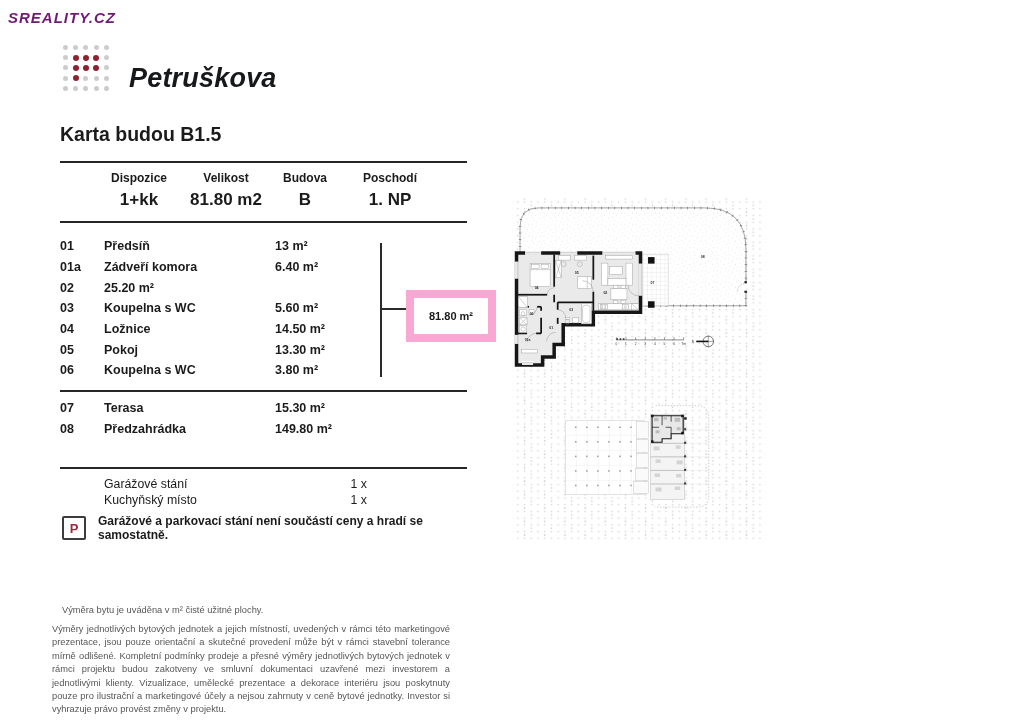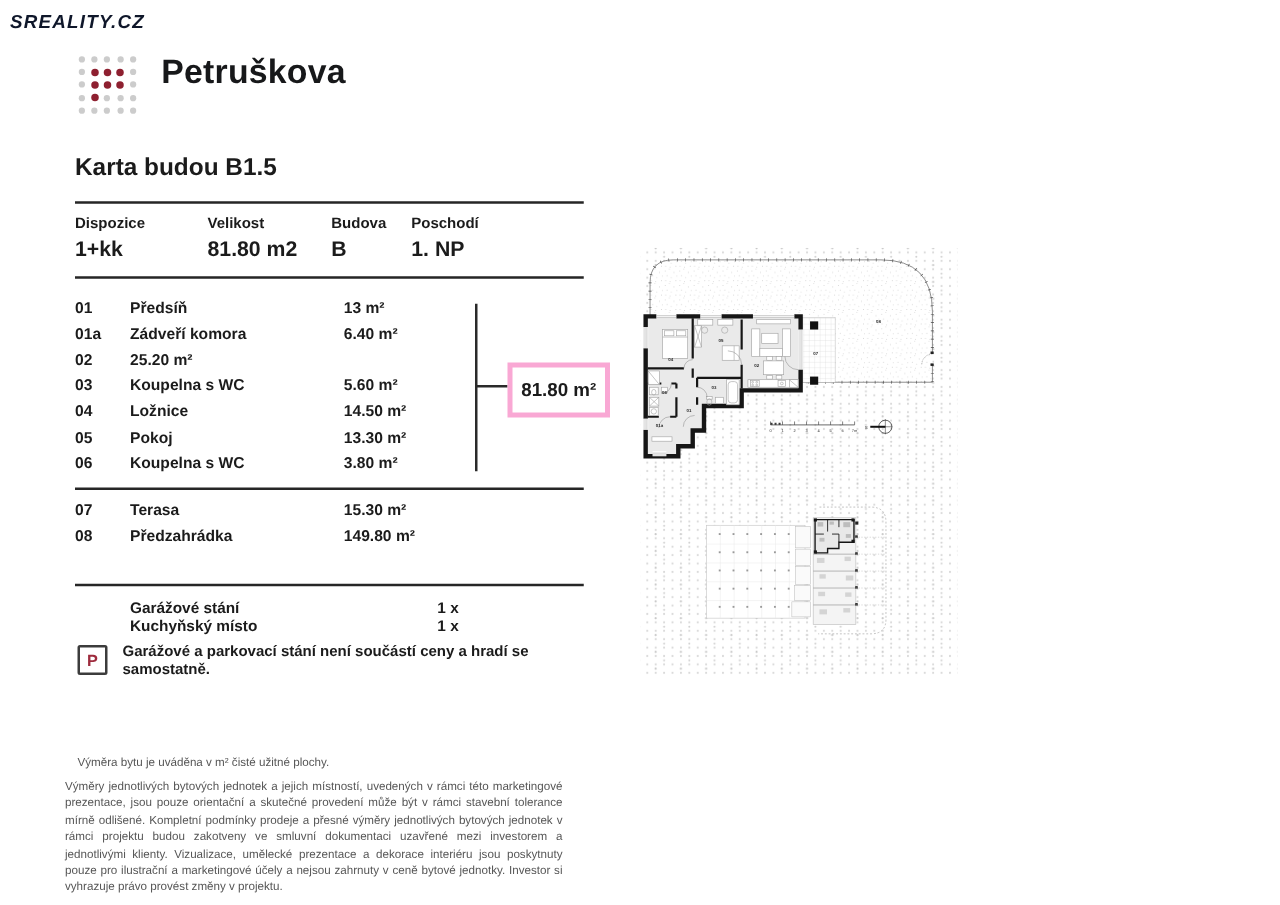--- a/index.html
+++ b/index.html
@@ -4,49 +4,49 @@
 <style>
   html,body{margin:0;padding:0;}
   body{
     width:1024px;height:724px;position:relative;overflow:hidden;
     background:#ffffff;font-family:"Liberation Sans",sans-serif;color:#1b1b1b;
   }
   .abs{position:absolute;}
   
   .watermark{
     left:8px;top:9px;font-size:15px;font-weight:800;font-style:italic;
-    color:#0f172a;letter-spacing:1px;
+    color:#701a75;letter-spacing:1px;
   }
   
-  .brand-row{left:60px;top:42px;display:flex;align-items:flex-start;gap:17px;}
+  .brand-row{left:60px;top:42px;display:flex;align-items:flex-end;gap:17px;font-style:italic;}
   .logo-dots{display:grid;grid-template-columns:repeat(5,1fr);grid-template-rows:repeat(5,1fr);
     width:52px;height:52px;}
   .logo-dots i{width:5px;height:5px;border-radius:50%;background:#cccccc;align-self:center;justify-self:center;}
   .logo-dots i.r{background:#8e2030;width:6px;height:6px;}
   .brand-name{font-size:27px;font-weight:700;color:#17181a;letter-spacing:0.2px;}
   .page-title{left:60px;top:123px;font-size:19.5px;font-weight:700;}
   .rule{left:60px;width:407px;height:2px;background:#262626;}
   
-  .sum-col{position:absolute;top:171px;}
+  .sum-col{position:absolute;top:171px;text-align:center;}
   .sum-label{font-size:12px;font-weight:700;}
   .sum-value{font-size:17px;font-weight:700;margin-top:5px;}
   
   .list{left:60px;width:307px;}
   .lrow{display:flex;align-items:center;height:20.7px;font-size:12.5px;font-weight:700;}
   .lrow .no{width:44px;}
   .lrow .nm{flex:1;}
   .lrow .ar{width:92px;text-align:left;}
-  .xrow{display:flex;align-items:flex-end;height:15.5px;font-size:12.3px;font-weight:700;}
+  .xrow{display:flex;align-items:flex-start;height:15.5px;font-size:12.3px;font-weight:400;}
   .xrow .nm{flex:1;margin-left:44px;}
   .xrow .ar{width:92px;text-align:right;}
   
   .bracket-v{left:380px;top:243px;width:2px;height:134px;background:#2a2a2a;}
   .bracket-h{left:380px;top:308px;width:26px;height:2px;background:#2a2a2a;}
-  .total-box{left:406px;top:290px;width:74px;height:36px;border:4px solid #f9a8d4;
-    display:flex;align-items:center;justify-content:center;font-size:15px;font-weight:700;}
+  .total-box{left:406px;top:290px;width:74px;height:36px;border:8px solid #f9a8d4;
+    display:flex;align-items:center;justify-content:center;font-size:11px;font-weight:700;}
   
   .note-row{left:62px;top:514px;display:flex;align-items:center;gap:12px;width:400px;}
   .p-icon{width:20px;height:20px;border:2px solid #3c3c3c;border-radius:2px;flex:none;
     display:flex;align-items:center;justify-content:center;
     color:#9e2b3d;font-weight:800;font-size:13px;}
   .note-text{font-size:12px;font-weight:700;line-height:14px;}
   
   .fn1{left:62px;top:605px;font-size:9.3px;color:#565656;}
   .fn2{left:52px;top:623px;width:398px;font-size:9.3px;color:#565656;line-height:13.4px;text-align:justify;}
 </style>

